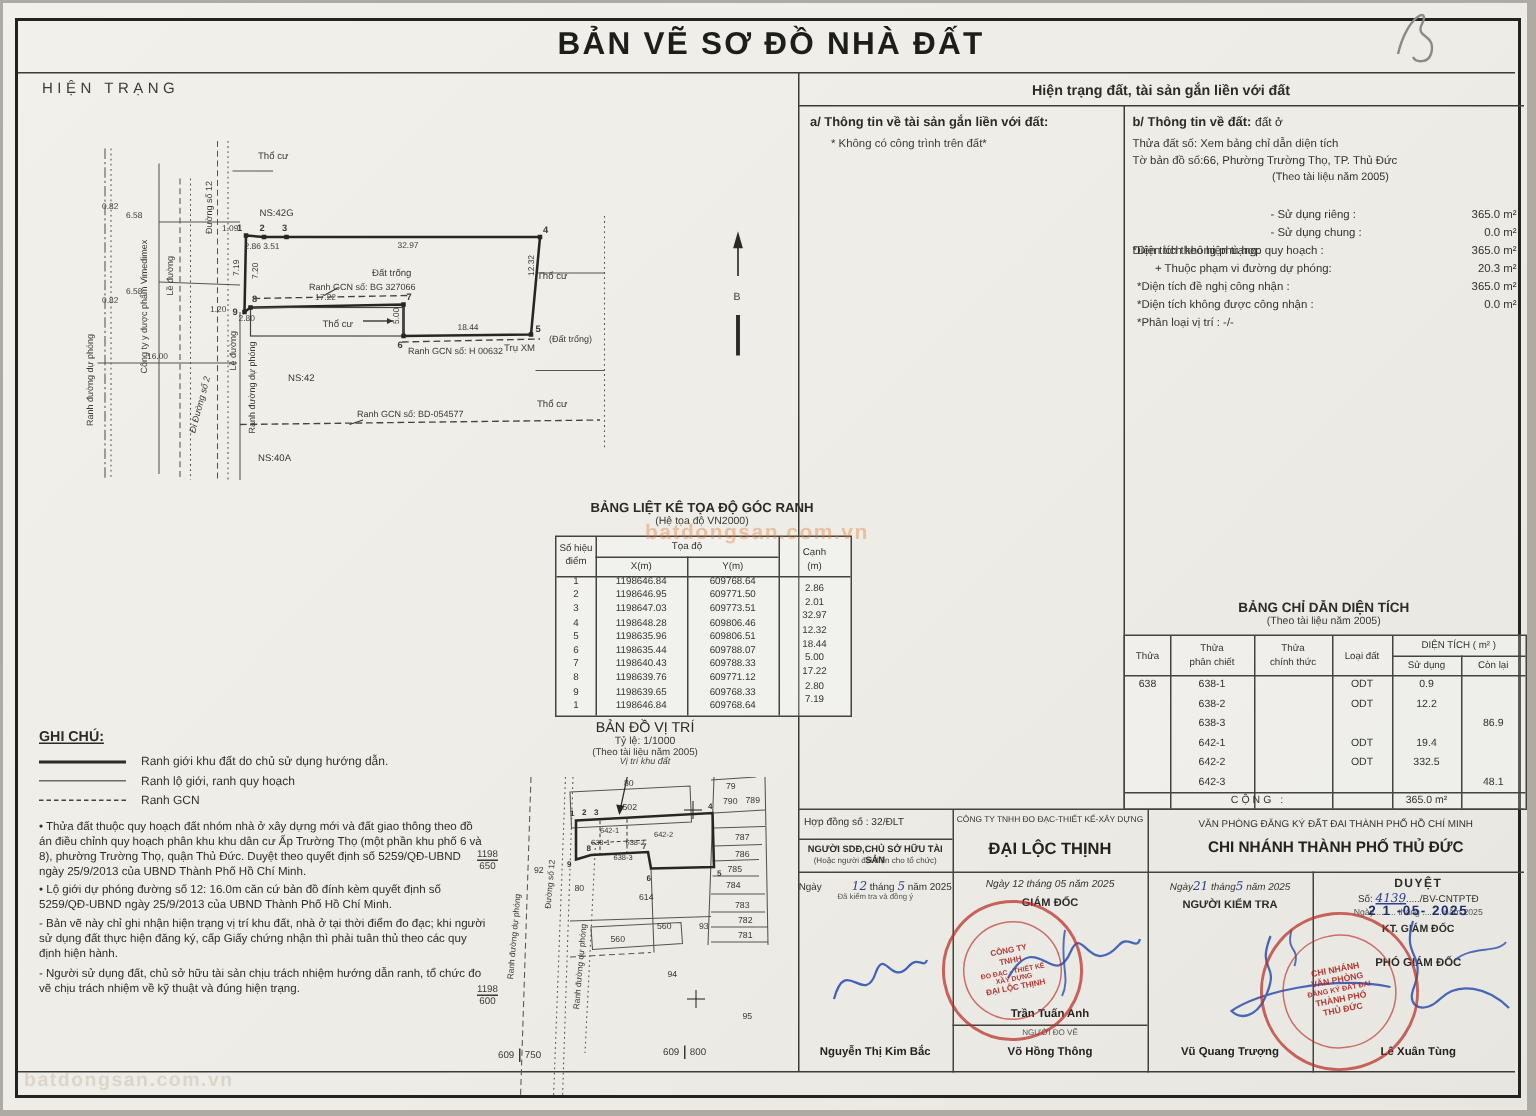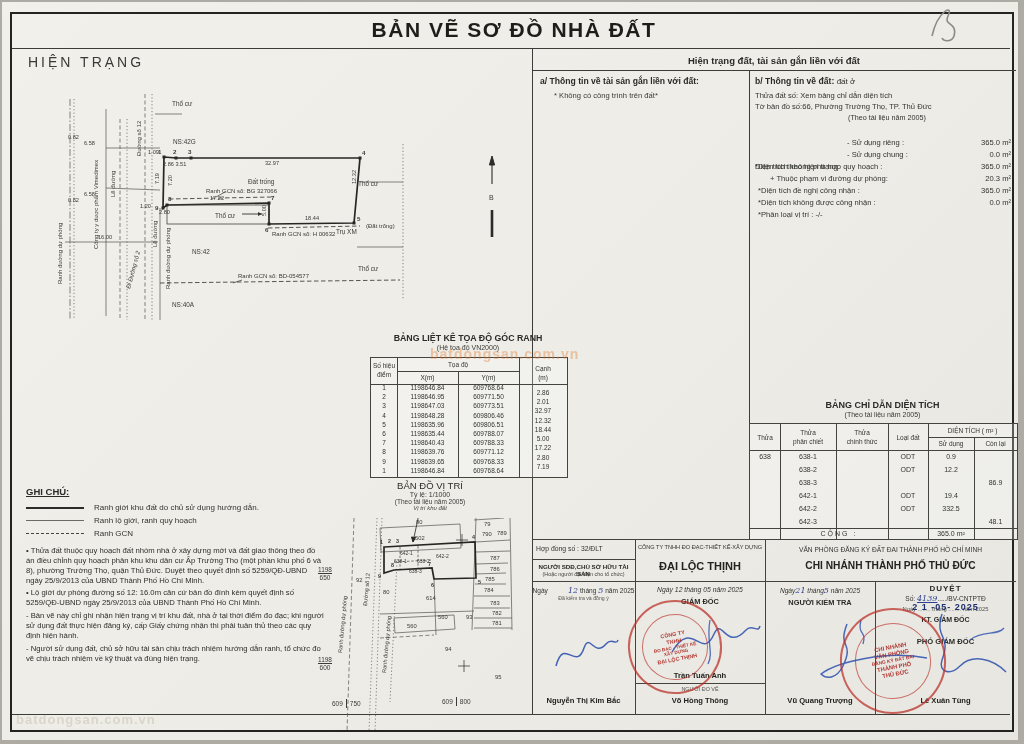--- a/index.html
+++ b/index.html
@@ -3,21 +3,21 @@
 <meta charset="utf-8">
 <style>
   html,body{margin:0;padding:0;background:#b3b0a9;font-family:"Liberation Sans","DejaVu Sans",sans-serif;}
   #stage{position:relative;width:1024px;height:744px;background:#aeaba4;overflow:hidden;}
   #paper{position:absolute;left:2px;top:2px;width:1016px;height:738px;background:linear-gradient(135deg,#f1f0eb 0%,#edecE7 55%,#e7e6e1 100%);}
   .abs{position:absolute;}
   .frame{border:2.4px solid #23231f;}
   .hline{position:absolute;height:1px;background:#3c3c38;}
   .vline{position:absolute;width:1px;background:#3c3c38;}
   .doc-title{font-size:21px;font-weight:bold;letter-spacing:1.5px;color:#1d1d1a;white-space:nowrap;}
-  .sec-label{font-size:14px;letter-spacing:3px;color:#3a3a36;font-weight:500;}
+  .sec-label{font-size:10px;letter-spacing:3px;color:#3a3a36;font-weight:500;}
   .t8{font-size:8px;color:#33332f;}
   .t7{font-size:7px;color:#33332f;}
   .t65{font-size:6.5px;color:#33332f;}
   .b{font-weight:bold;}
   .c{text-align:center;}
   .row{display:flex;justify-content:space-between;}
   .note-p{font-size:7.7px;line-height:1.28;color:#2e2e2a;margin:0 0 3px 0;text-align:left;}
   .legend-row{display:flex;align-items:center;margin-bottom:4px;}
   .legend-sample{width:58px;margin-right:10px;flex:none;}
   .tbl-box{position:absolute;border:1.1px solid #44443f;background:rgba(255,255,255,0.25);}

